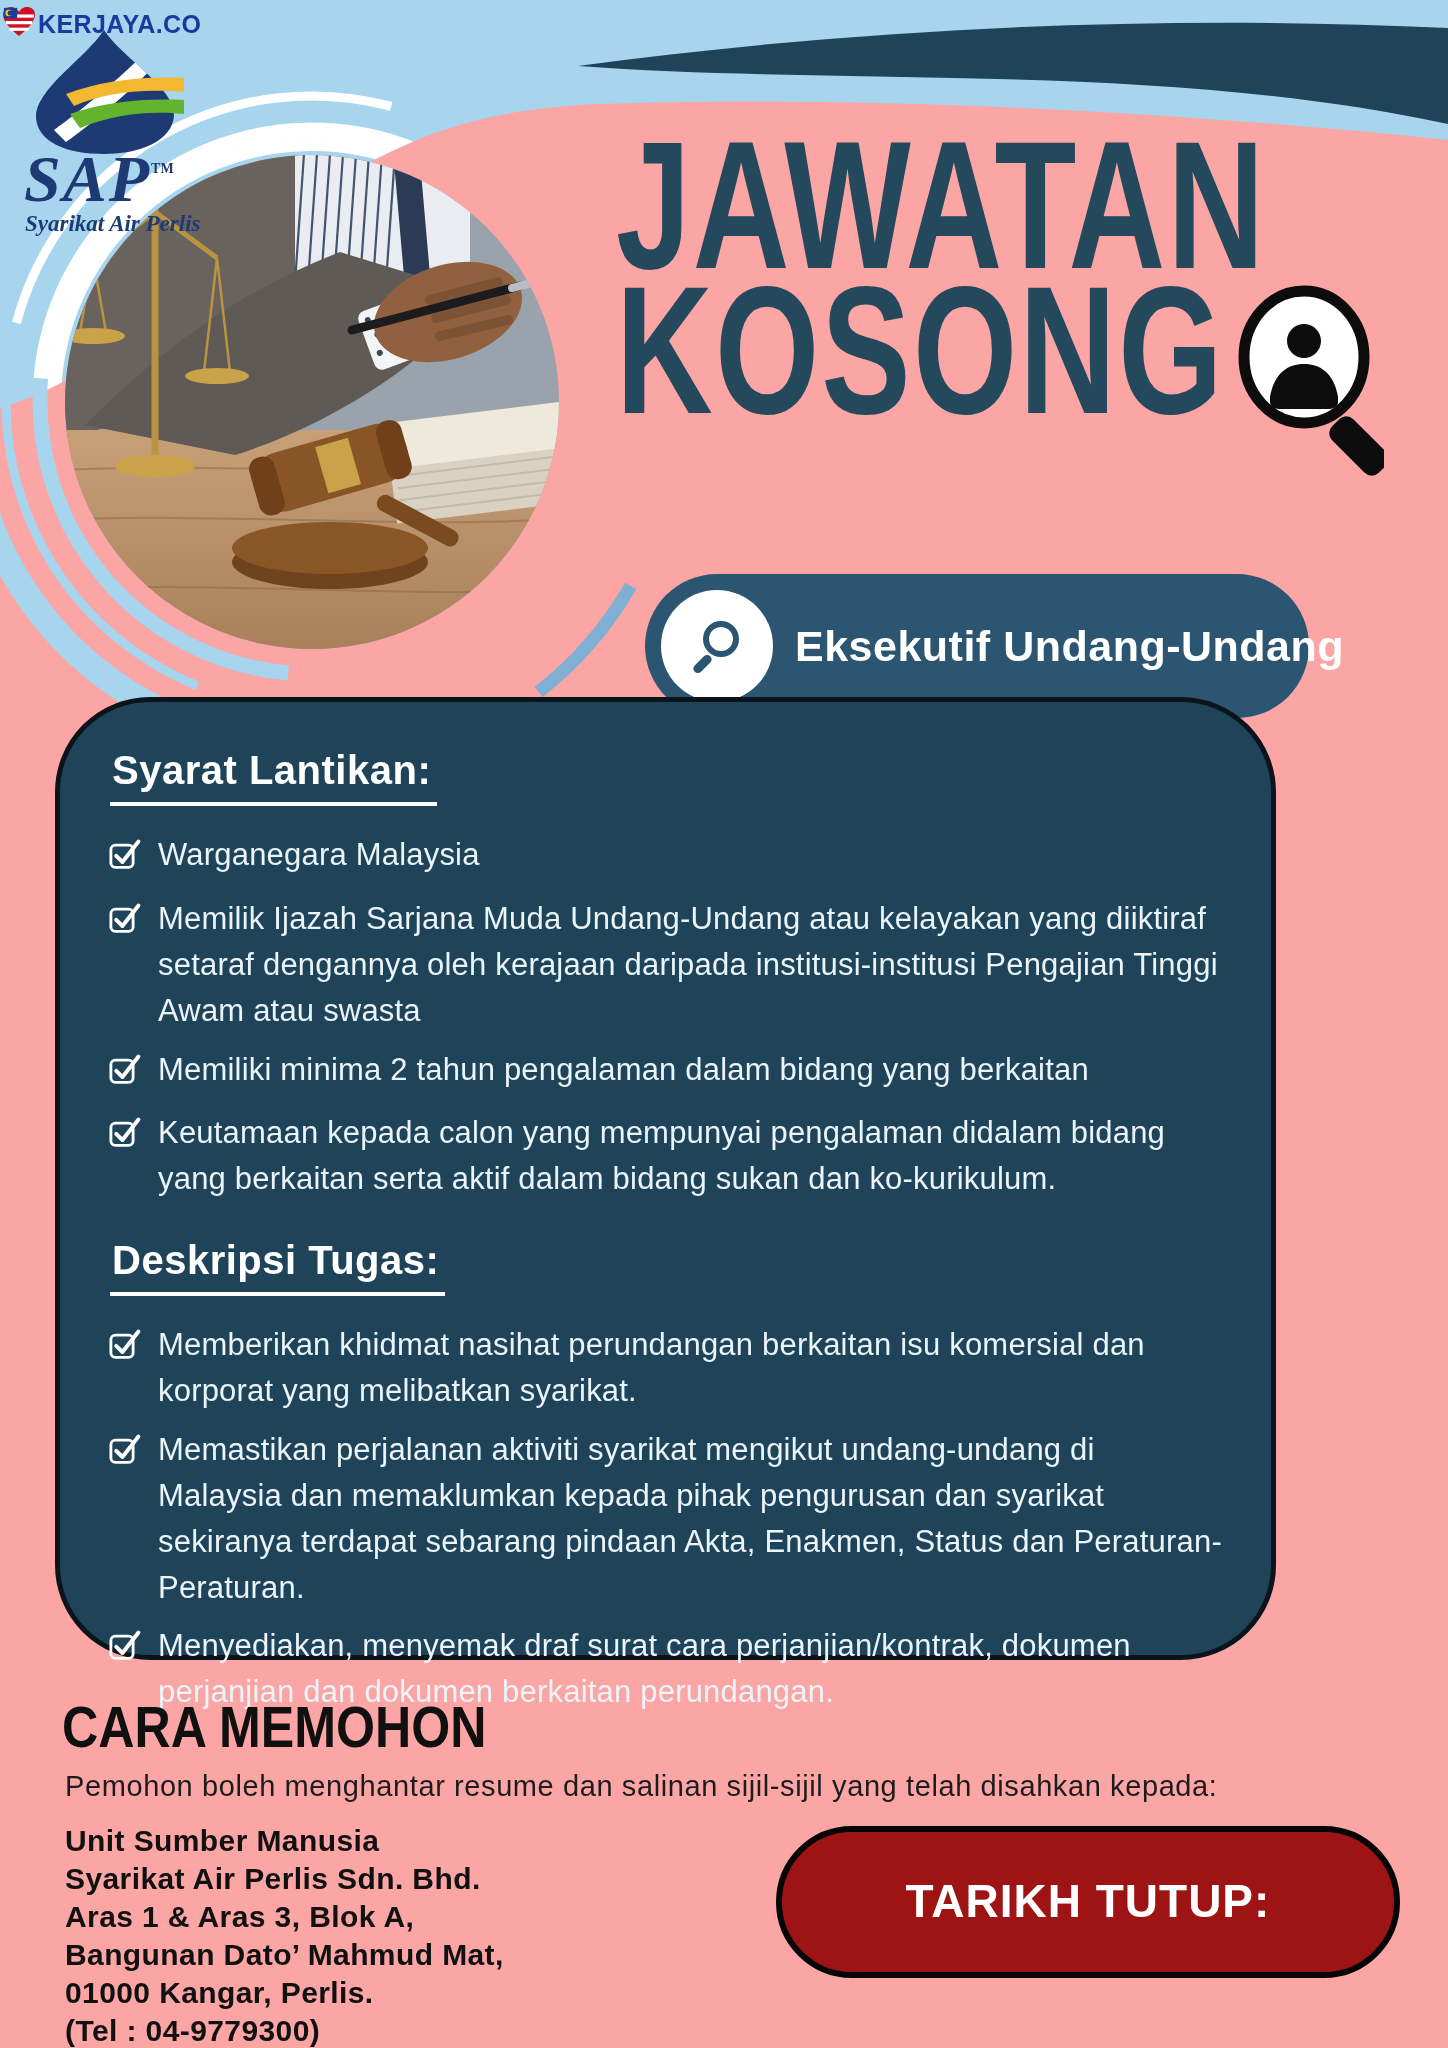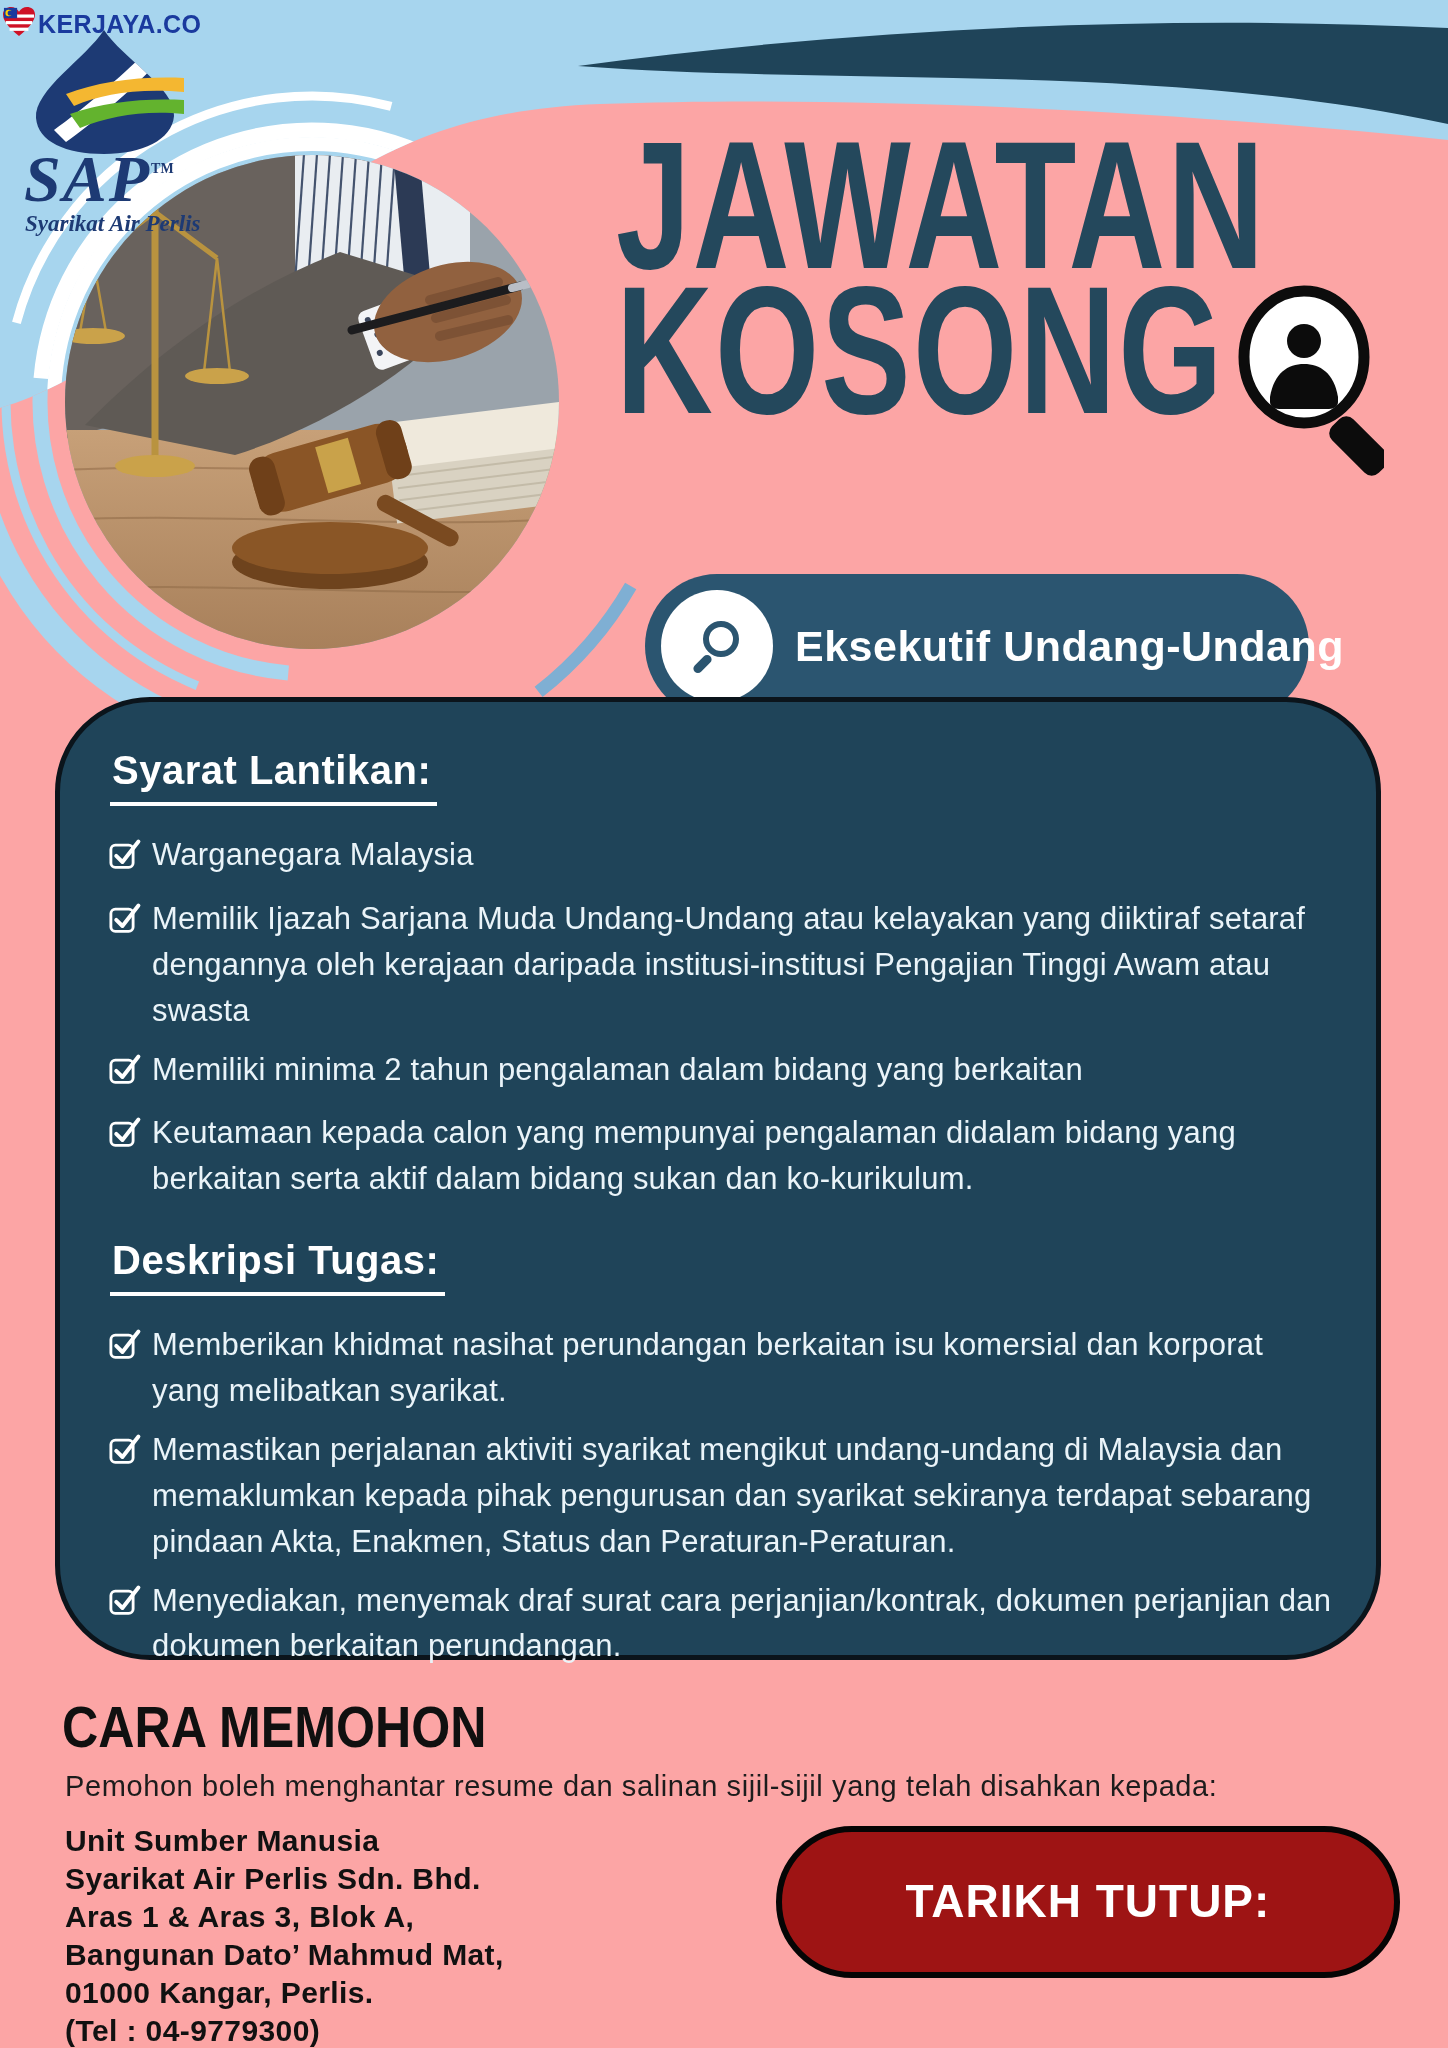--- a/index.html
+++ b/index.html
@@ -30,27 +30,27 @@
 
   
   .pill{position:absolute;left:645px;top:574px;width:664px;height:144px;border-radius:74px;
         background:#2b5570;}
   .pill-circle{position:absolute;left:16px;top:16px;width:112px;height:112px;border-radius:50%;
         background:#ffffff;display:flex;align-items:center;justify-content:center;}
   .pill-text{position:absolute;left:150px;top:0;height:100%;display:flex;align-items:center;
         color:#ffffff;font-size:43px;font-weight:700;letter-spacing:0.5px;white-space:nowrap;}
 
   
-  .info-box{position:absolute;left:55px;top:697px;width:1326px;height:963px;border-radius:95px;
+  .info-box{position:absolute;left:55px;top:697px;width:1221px;height:963px;border-radius:95px;
         background:#1f4459;border:5px solid #0b141b;box-sizing:border-box;
         padding:46px 44px 0 48px;}
   .section-head{display:inline-block;color:#ffffff;font-size:40px;font-weight:700;letter-spacing:0.5px;
         border-bottom:4px solid #ffffff;padding:0 6px 9px 2px;margin:0 0 26px 2px;}
   .duties-head-wrap{margin-top:36px;}
-  .check-item{display:flex;gap:8px;margin:0 0 13px 0;color:#eaf4f9;font-size:31px;line-height:1.48;
+  .check-item{display:flex;gap:14px;margin:0 0 13px 0;color:#eaf4f9;font-size:31px;line-height:1.48;
         letter-spacing:0.2px;}
   .cbx{flex:0 0 36px;padding-top:5px;}
 
   
   .cara{position:absolute;left:62px;top:1694px;font-size:57px;font-weight:700;color:#101010;
         transform:scaleX(0.88);transform-origin:left top;white-space:nowrap;}
   .intro{position:absolute;left:65px;top:1770px;font-size:29px;color:#1c1c1c;letter-spacing:0.6px;
         white-space:nowrap;}
   .addr{position:absolute;left:65px;top:1822px;font-size:30px;font-weight:700;color:#111111;
         line-height:38px;letter-spacing:0.4px;}

